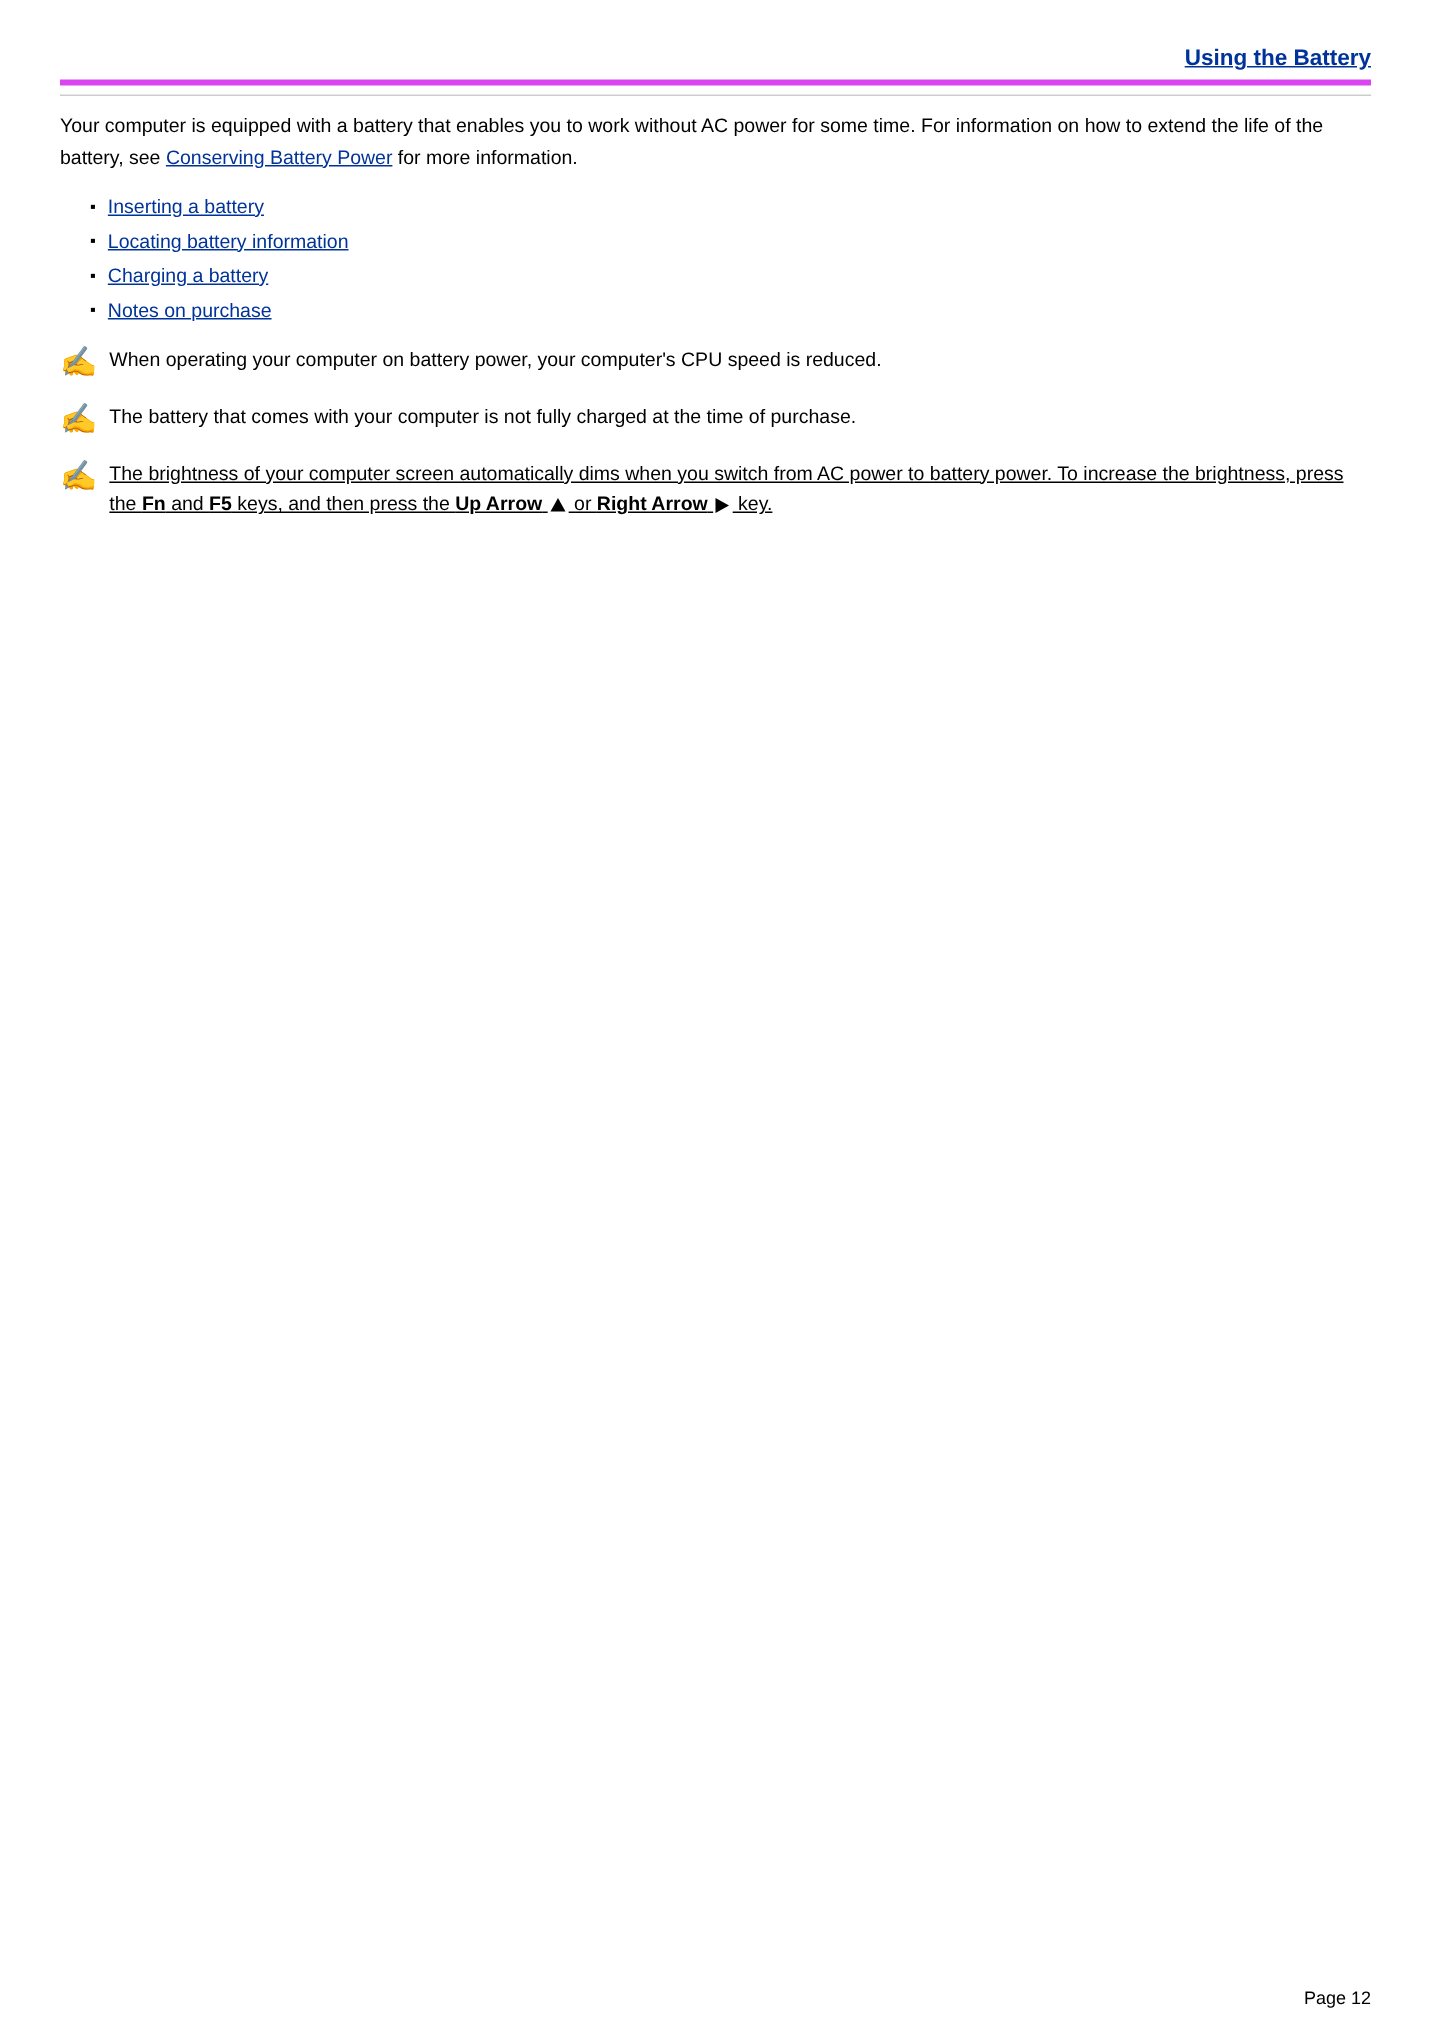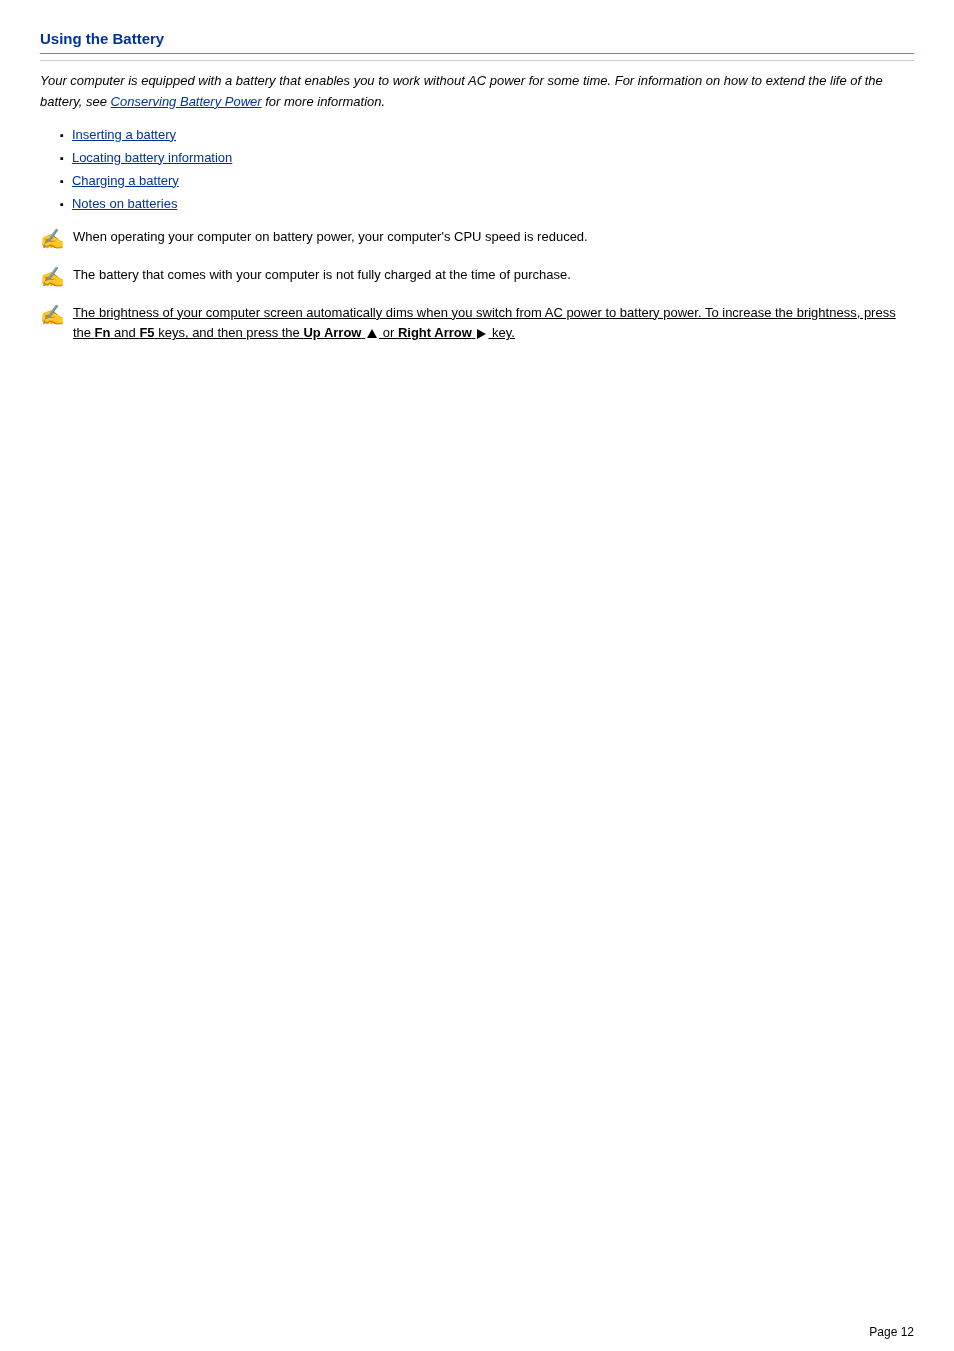--- a/index.html
+++ b/index.html
@@ -20,30 +20,31 @@
 
     .page-container {
       padding: 30px 40px 60px 40px;
       max-width: 954px;
     }
 
     .page-title {
       font-size: 15px;
       font-weight: bold;
       color: #003399;
+      text-decoration: underline;
       margin-bottom: 6px;
       padding-bottom: 6px;
-      border-bottom: 1px solid #d946ef;
+      border-bottom: 4px solid #d946ef;
+      text-align: right;
     }
 
     .intro-paragraph {
       margin-bottom: 14px;
       line-height: 1.6;
       font-size: 13px;
-      font-style: italic;
     }
 
     .link {
       color: #003399;
       text-decoration: underline;
       cursor: pointer;
     }
 
     .bullet-list {
       list-style: none;
@@ -154,21 +155,21 @@
     <li>
       <a class="link" href="#">Inserting a battery</a>
     </li>
     <li>
       <a class="link" href="#">Locating battery information</a>
     </li>
     <li>
       <a class="link" href="#">Charging a battery</a>
     </li>
     <li>
-      <a class="link" href="#">Notes on batteries</a>
+      <a class="link" href="#">Notes on purchase</a>
     </li>
   </ul>
 
   <div class="note-block">
     <span class="note-icon">✍</span>
     <span class="note-text">When operating your computer on battery power, your computer's CPU speed is reduced.</span>
   </div>
 
   <div class="note-block">
     <span class="note-icon">✍</span>

